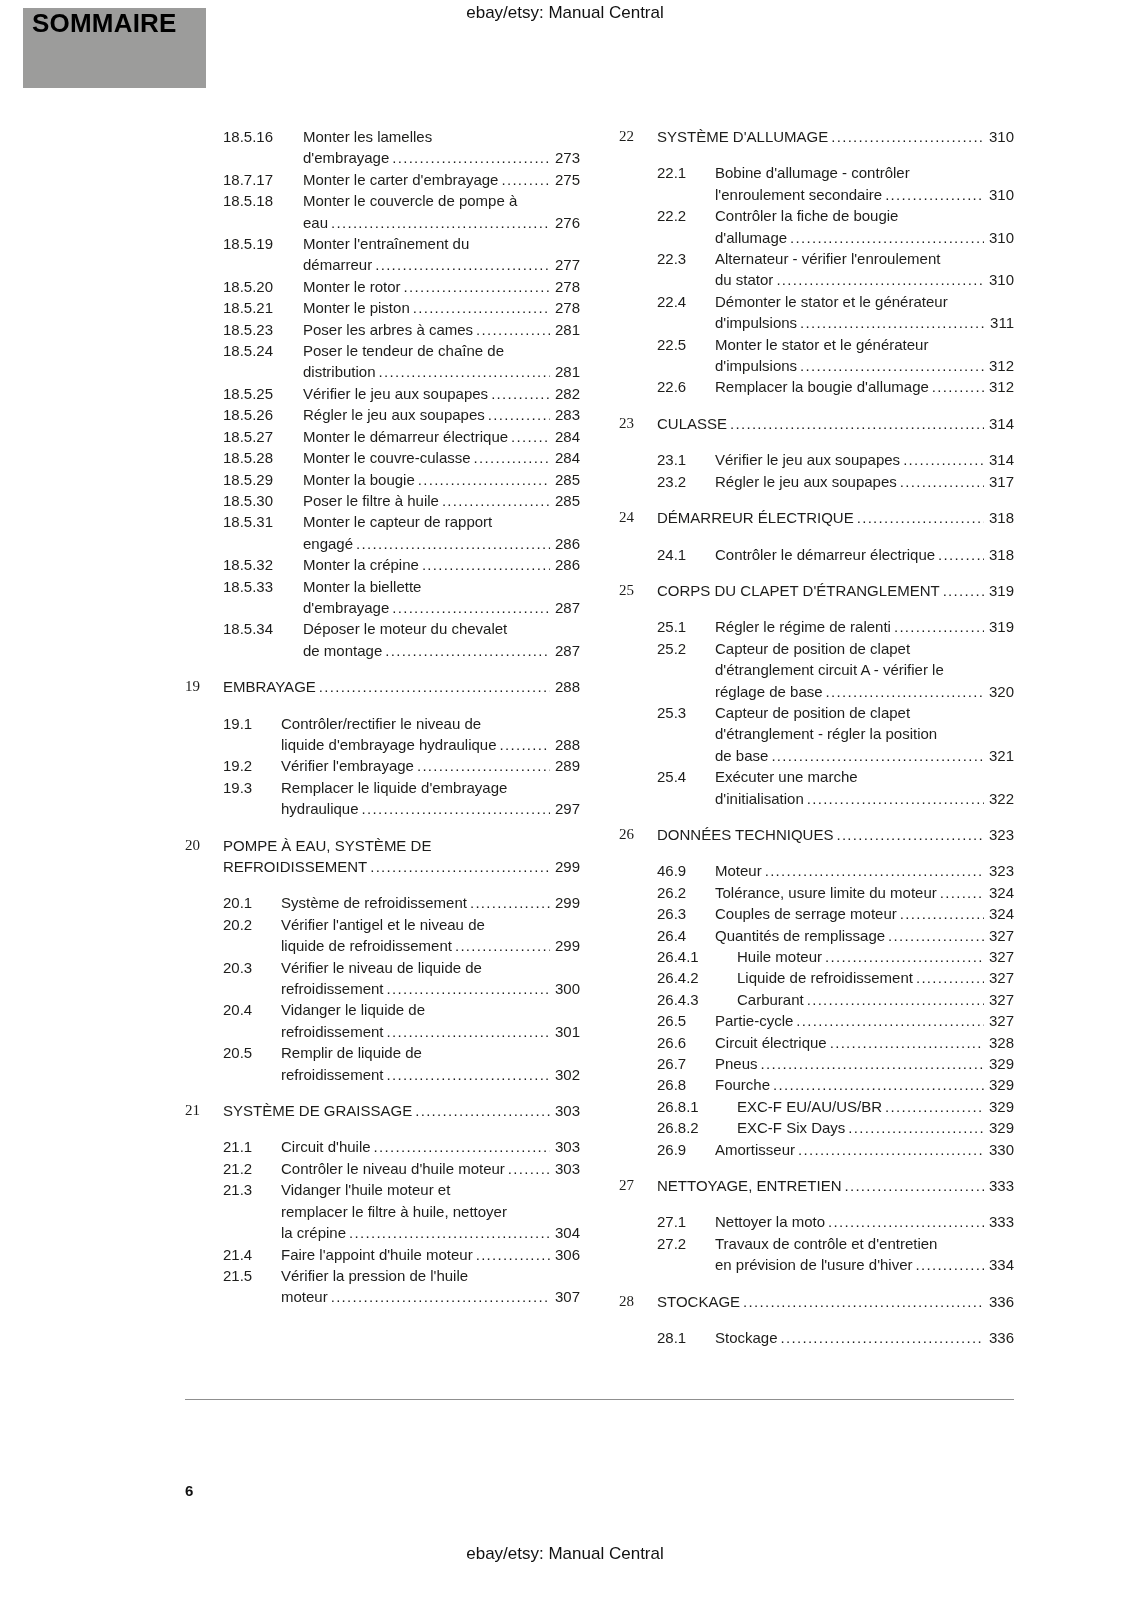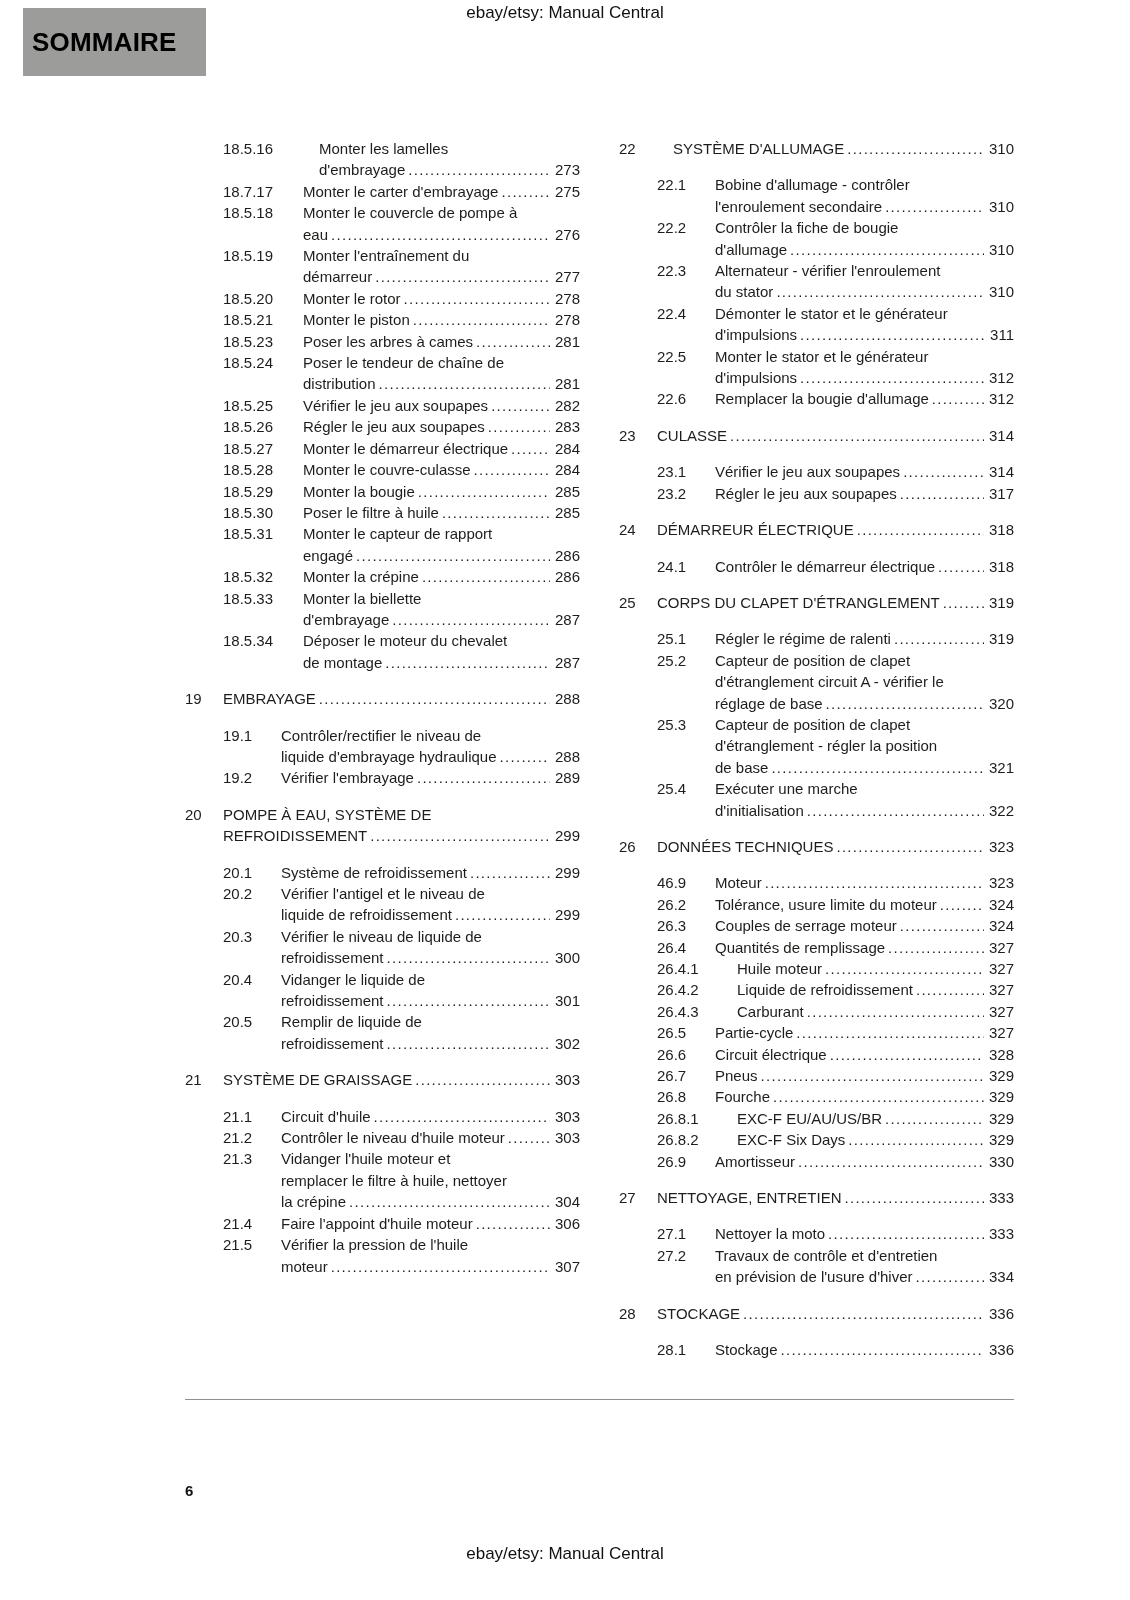--- a/index.html
+++ b/index.html
@@ -11,40 +11,40 @@
     font-family: "Liberation Sans", "DejaVu Sans", sans-serif;
     color: #1d1d1b;
     overflow: hidden;
   }
   .header {
     position: absolute; top: 3px; left: 0; width: 1130px;
     text-align: center; font-size: 17px; color: #111;
   }
   .sommaire-box {
     position: absolute; left: 23px; top: 8px;
-    width: 183px; height: 68px;
+    width: 183px; height: 80px;
     background: #9c9c9b;
-    display: flex; align-items: center; padding-left: 9px;
+    display: flex; padding-left: 9px;
   }
   .sommaire-box span {
     font-size: 26px; font-weight: 700; color: #000; letter-spacing: 0.2px;
   }
   .toc {
     position: absolute; left: 185px; top: 126px; width: 829px;
     display: flex; gap: 39px;
   }
   .col { flex: 1 1 0; min-width: 0; }
   .entry {
     display: flex; align-items: flex-start;
     font-size: 15px; line-height: 21.4px;
   }
   .entry .num { flex: none; }
   .entry.section { margin: 15px 0; }
-  .col > .entry:first-child { margin-top: 12px; gap: 16px; }
-  .entry.section .num { width: 38px; }
+  .col > .entry:first-child { margin-top: 0; }
+  .entry.section .num { width: 38px; font-family: Liberation Serif, serif; }
   .entry.sub, .entry.subsub { padding-left: 38px; }
   .entry.sub .num { width: 58px; }
   .entry.subsub .num { width: 80px; }
   .body { flex: 1 1 0; min-width: 0; display: flex; flex-direction: column; }
   .line { display: block; white-space: nowrap; }
   .line.last { display: flex; align-items: baseline; white-space: nowrap; }
   .line.last .t { flex: none; }
   .dots {
     flex: 1 1 0; min-width: 0; overflow: hidden;
     margin-left: 3px; margin-right: 5px;
@@ -291,20 +291,31 @@
       <div class="entry sub">
         <span class="num">19.2</span>
         <span class="body">
           <span class="line last">
             <span class="t">Vérifier l'embrayage</span>
             <span class="dots"></span>
             <span class="pg">289</span>
           </span>
         </span>
       </div>
+      <div class="entry sub">
+        <span class="num">19.3</span>
+        <span class="body">
+          <span class="line">Remplacer le liquide d'embrayage</span>
+          <span class="line last">
+            <span class="t">hydraulique</span>
+            <span class="dots"></span>
+            <span class="pg">297</span>
+          </span>
+        </span>
+      </div>
       <div class="entry section">
         <span class="num">20</span>
         <span class="body">
           <span class="line">POMPE À EAU, SYSTÈME DE</span>
           <span class="line last">
             <span class="t">REFROIDISSEMENT</span>
             <span class="dots"></span>
             <span class="pg">299</span>
           </span>
         </span>

